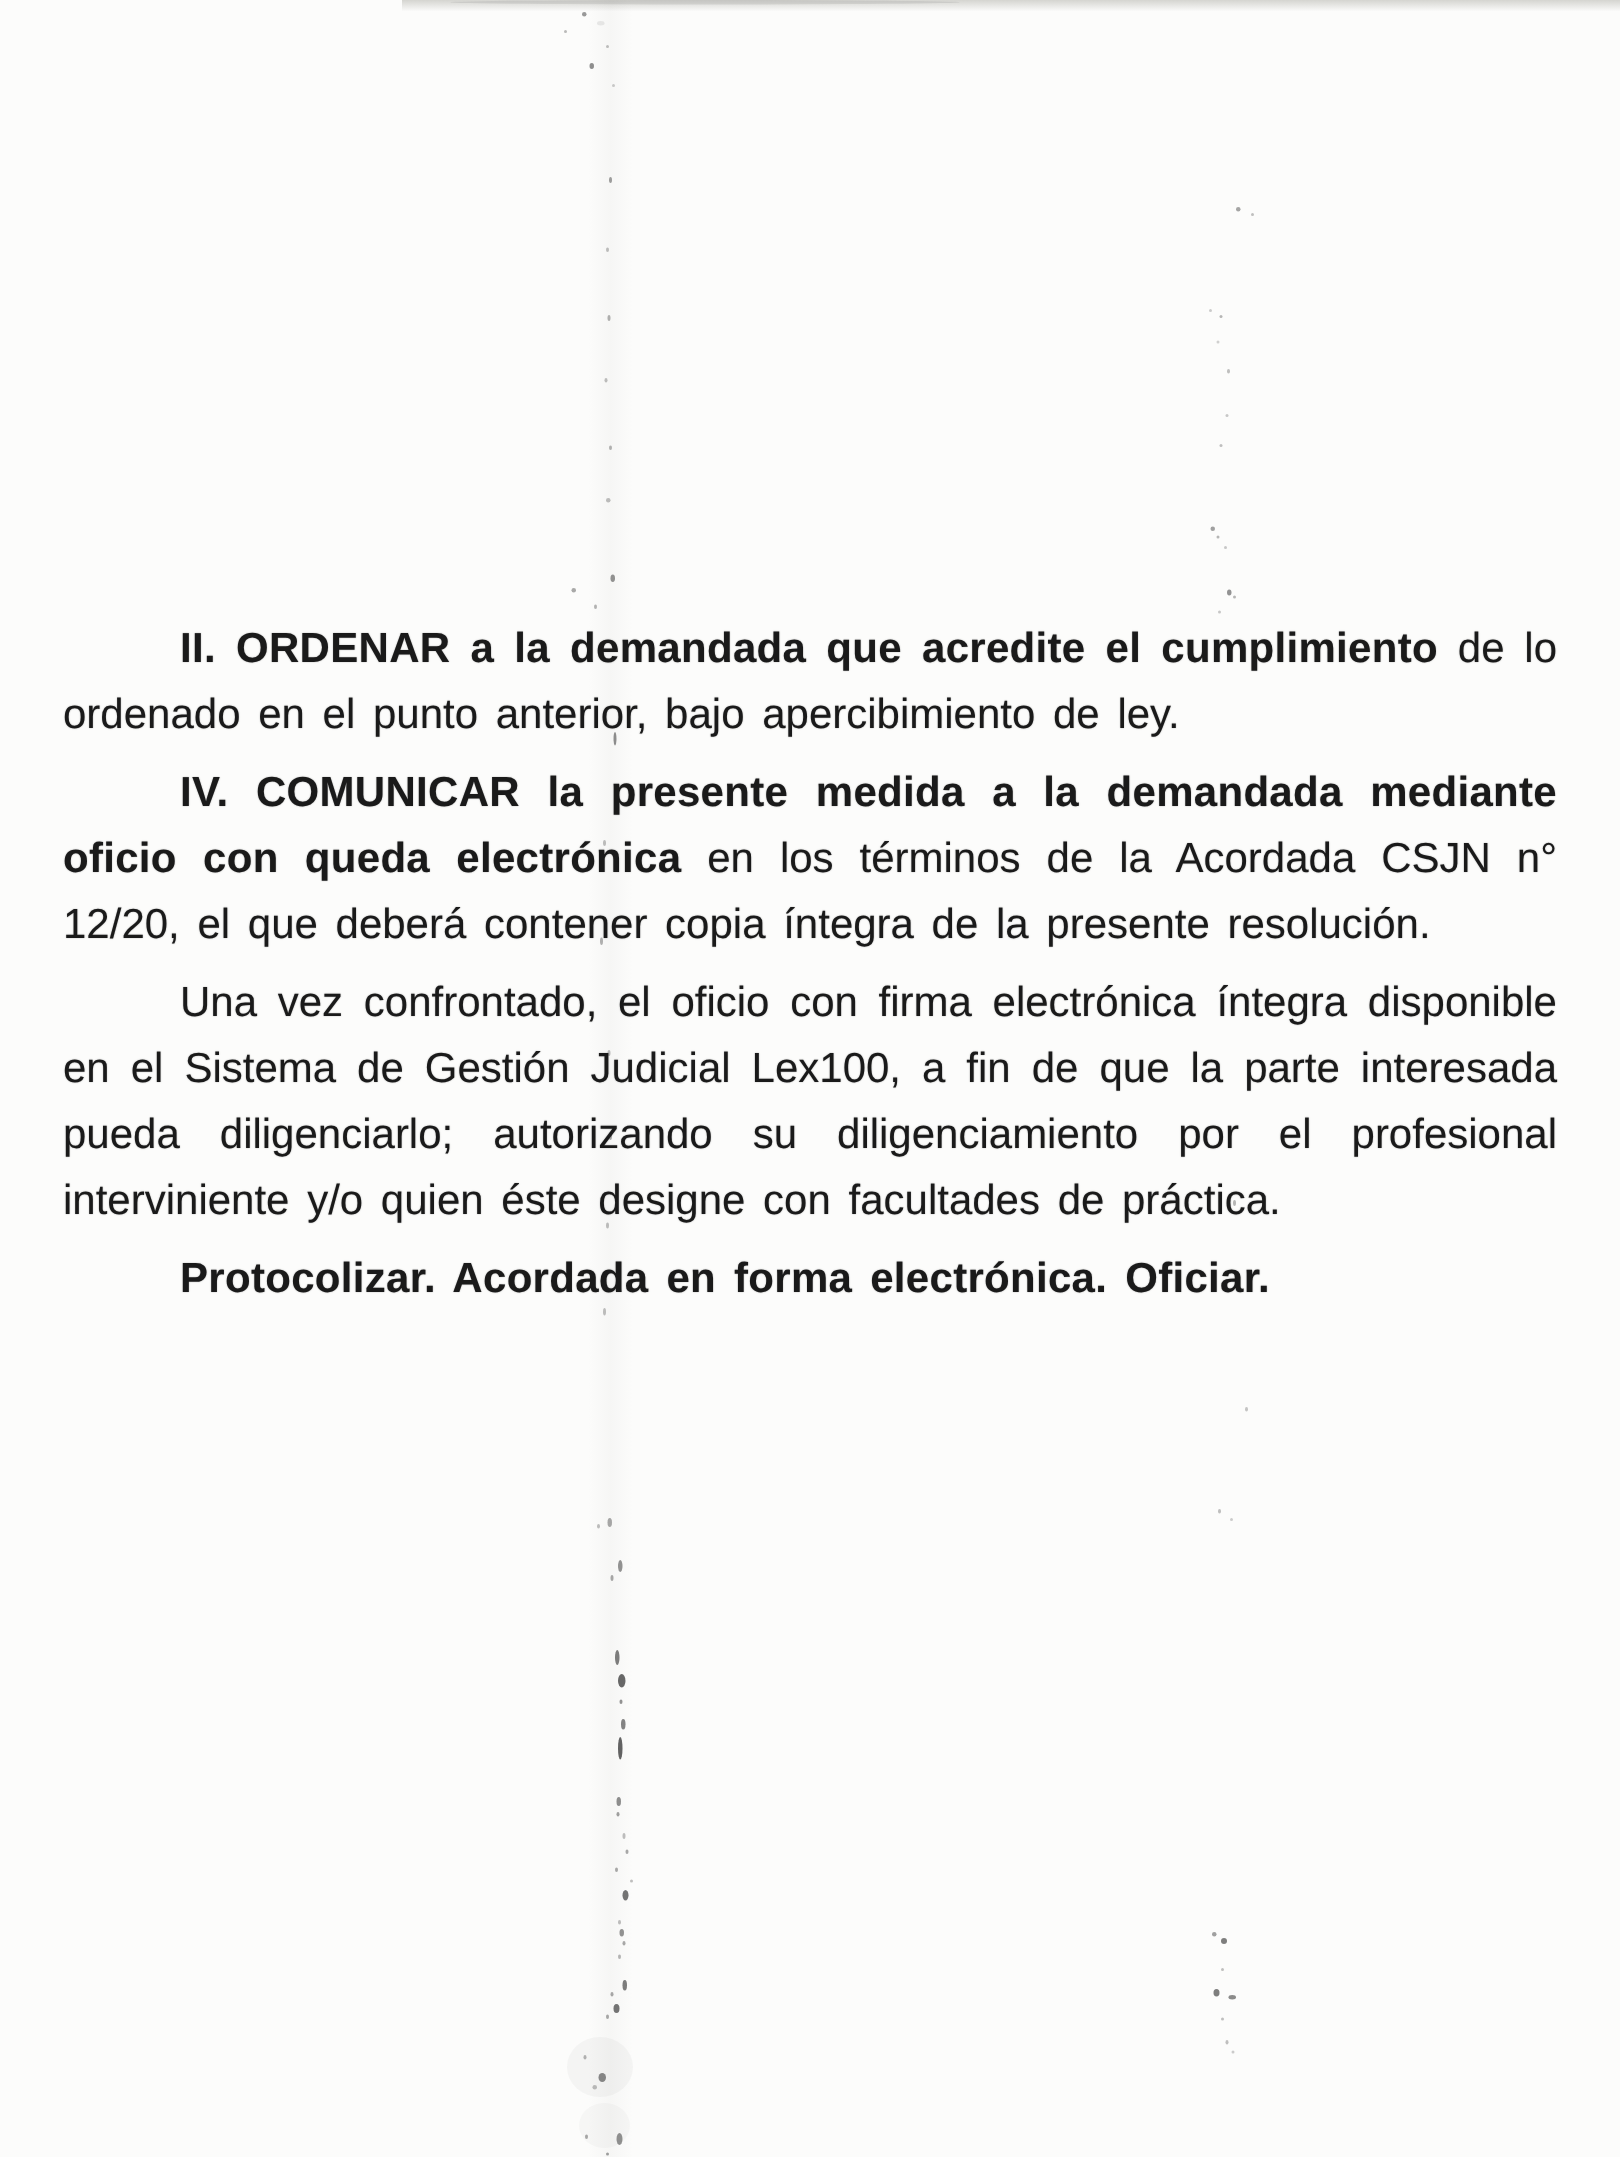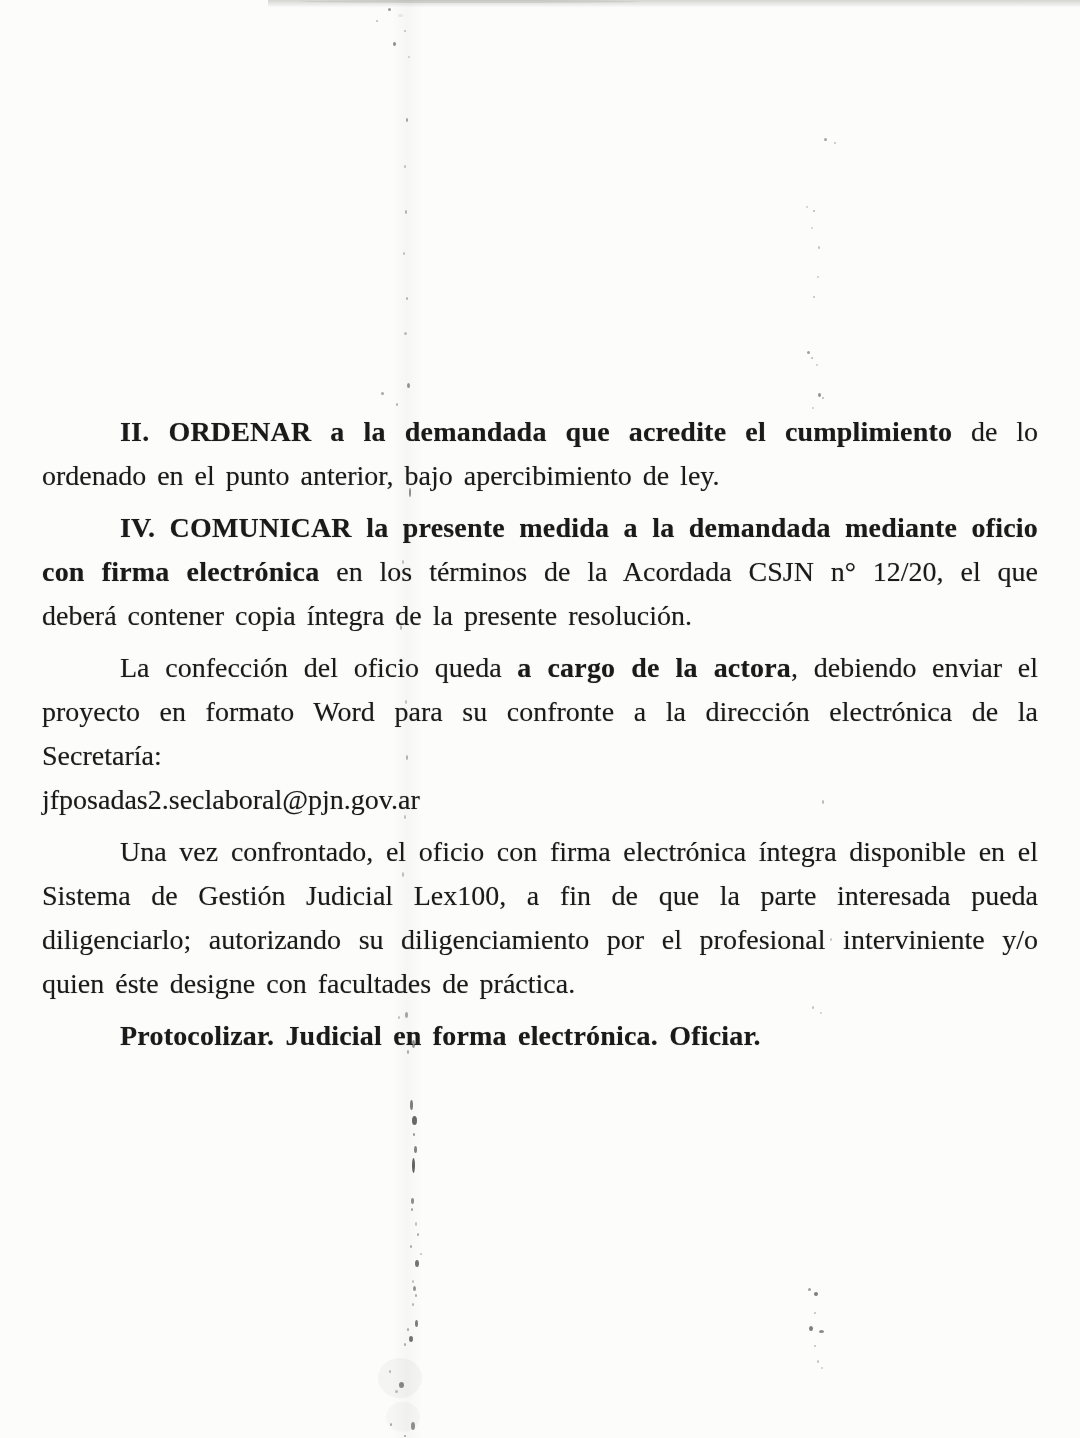--- a/index.html
+++ b/index.html
@@ -3,21 +3,21 @@
 <meta charset="utf-8">
 <style>
   html, body { margin: 0; padding: 0; background: #e9e9e7; }
   .page {
     position: relative;
     width: 1080px;
     height: 1438px;
     margin: 0 auto;
     background: #fcfcfb;
     overflow: hidden;
-    font-family: Liberation Serif, serif;
+    font-family: Liberation Sans, sans-serif;
     color: #1a1a1a;
   }
   
   .top-edge {
     position: absolute; left: 268px; right: 0; top: 0; height: 9px;
     background: linear-gradient(180deg, rgba(148,148,138,0.38), rgba(148,148,138,0) 85%);
     pointer-events: none;
   }
   
   .crease {
@@ -47,27 +47,26 @@
 <body>
 
 <div class="page">
   <div class="top-edge"></div>
   <div class="crease"></div>
 
   <div class="text-block">
     <p><b>II. ORDENAR a la demandada que acredite el cumplimiento</b><span> de lo ordenado en el punto anterior, bajo apercibimiento de ley.</span></p>
 
 
-    <p><b>IV. COMUNICAR la presente medida a la demandada mediante oficio con firma electrónica</b><span> en los términos de la Acordada CSJN n° 12/20, el que deberá contener copia íntegra de la presente resolución.</span></p>
+    <p><b>IV. COMUNICAR la presente medida a la demandada mediante oficio con queda electrónica</b><span> en los términos de la Acordada CSJN n° 12/20, el que deberá contener copia íntegra de la presente resolución.</span></p>
 
-    <p><span>La confección del oficio queda </span><b>a cargo de la actora</b><span>, debiendo enviar el proyecto en formato Word para su confronte a la dirección electrónica de la Secretaría:</span><br><span>jfposadas2.seclaboral@pjn.gov.ar</span></p>
 
     <p><span>Una vez confrontado, el oficio con firma electrónica íntegra disponible en el Sistema de Gestión Judicial Lex100, a fin de que la parte interesada pueda diligenciarlo; autorizando su diligenciamiento por el profesional interviniente y/o quien éste designe con facultades de práctica.</span></p>
 
-    <p><b>Protocolizar. Judicial en forma electrónica. Oficiar.</b></p>
+    <p><b>Protocolizar. Acordada en forma electrónica. Oficiar.</b></p>
   </div>
 
   <div id="specks">
       <div class="speck" style="left: 300px; top: 0px; width: 340px; height: 3px; opacity: 0.2; background: rgb(136, 136, 136);"></div>
       <div class="speck" style="left: 388px; top: 8px; width: 3px; height: 3px; opacity: 0.45;"></div>
       <div class="speck" style="left: 376px; top: 20px; width: 2px; height: 2px; opacity: 0.3;"></div>
       <div class="speck" style="left: 398px; top: 14px; width: 5px; height: 3px; opacity: 0.15; background: rgb(119, 119, 119);"></div>
       <div class="speck" style="left: 404px; top: 30px; width: 2px; height: 2px; opacity: 0.28;"></div>
       <div class="speck" style="left: 393px; top: 42px; width: 3px; height: 4px; opacity: 0.5;"></div>
       <div class="speck" style="left: 408px; top: 56px; width: 2px; height: 2px; opacity: 0.22;"></div>

